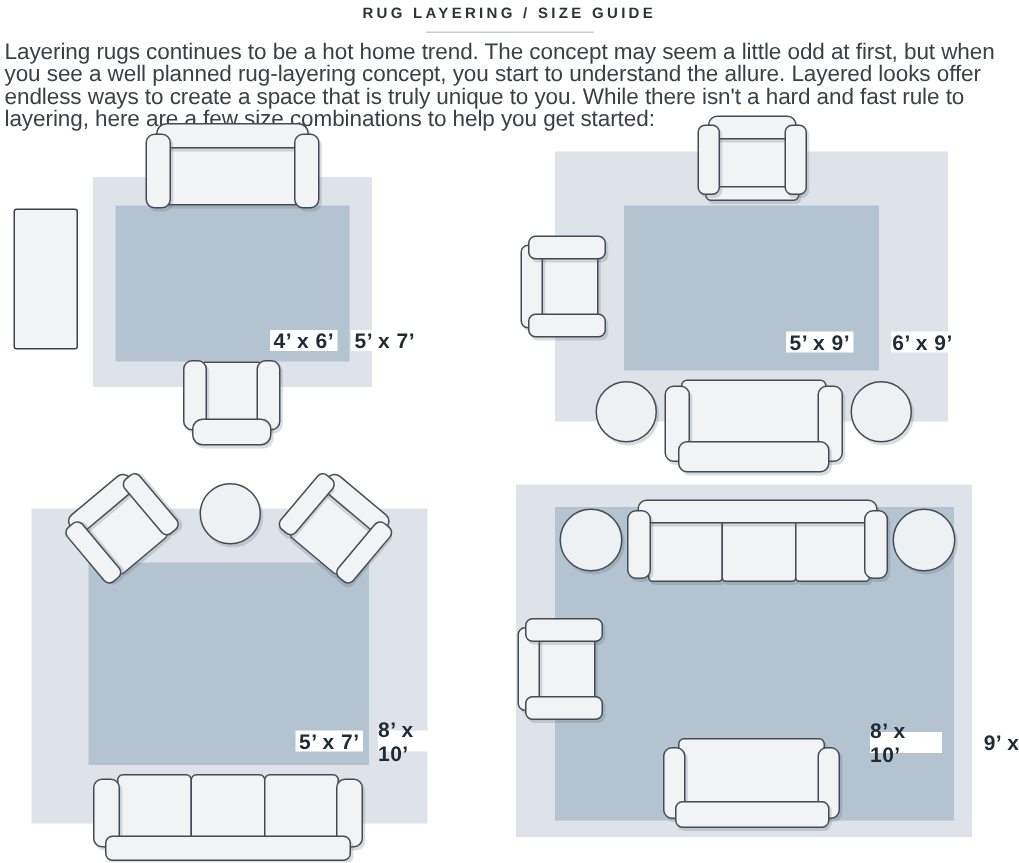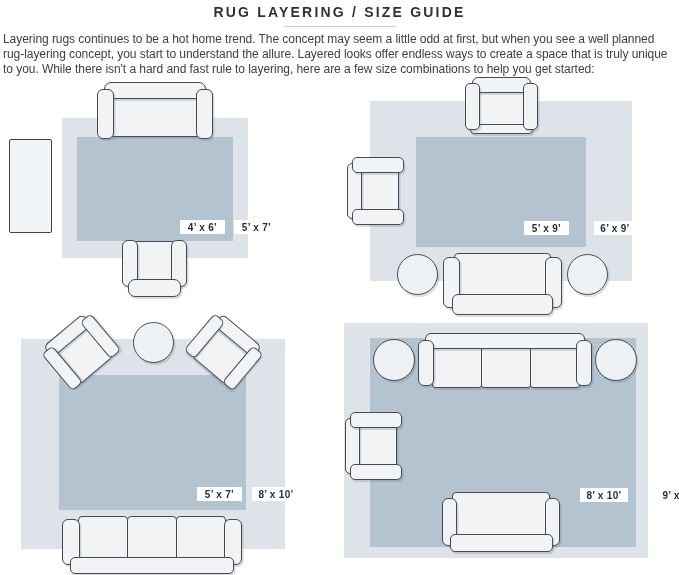--- a/index.html
+++ b/index.html
@@ -3,48 +3,48 @@
 <meta charset="utf-8">
 <style>
   html,body{margin:0;padding:0;background:#ffffff;}
   #canvas{
     position:relative;width:679px;height:575px;overflow:hidden;background:#ffffff;
     font-family:"Liberation Sans", sans-serif;
   }
   
   .page-title{
     margin:0;padding-top:4px;text-align:center;
-    font-size:14px;font-weight:600;letter-spacing:2.2px;color:#2d3237;
+    font-size:10px;font-weight:600;letter-spacing:2.2px;color:#2d3237;
   }
   .title-divider{
     width:112px;height:1px;background:#c9cfd5;margin:6px auto 5px auto;
   }
   .intro-text{
-    margin:0;padding:0 3px;font-size:12px;line-height:15px;color:#3b4046;
+    margin:0;padding:0 3px;font-size:15px;line-height:15px;color:#3b4046;
     letter-spacing:-0.05px;
   }
   
   .q{position:absolute;left:0;top:0;width:0;height:0;}
   .rug-outer{position:absolute;z-index:1;background:#dde3e9;}
   .rug-inner{position:absolute;z-index:1;background:#b3c3d0;}
   
   .fw{position:absolute;z-index:2;}
   .f{
     display:block;position:absolute;box-sizing:border-box;
     background:#f1f3f5;border:1.5px solid #454b51;border-radius:4px;
     box-shadow:1.5px 2px 0 rgba(84,98,112,.22);
   }
   .round{border-radius:50%;background:#eef1f3;}
   .console{background:#f2f5f7;border:1.5px solid #3d4247;border-radius:2px;box-shadow:none;}
   .rot-l{transform:rotate(-40deg);}
   .rot-r{transform:rotate(40deg);}
   
   .size-label{
     position:absolute;z-index:3;background:#ffffff;color:#1f2a35;
-    font-size:10px;font-weight:bold;letter-spacing:.3px;
+    font-size:14px;font-weight:bold;letter-spacing:.3px;
     display:flex;align-items:center;justify-content:center;
     height:14px;
   }
 </style>
 </head>
 <body>
 
 <div id="canvas">
 
   <h1 class="page-title">RUG LAYERING / SIZE GUIDE</h1>

